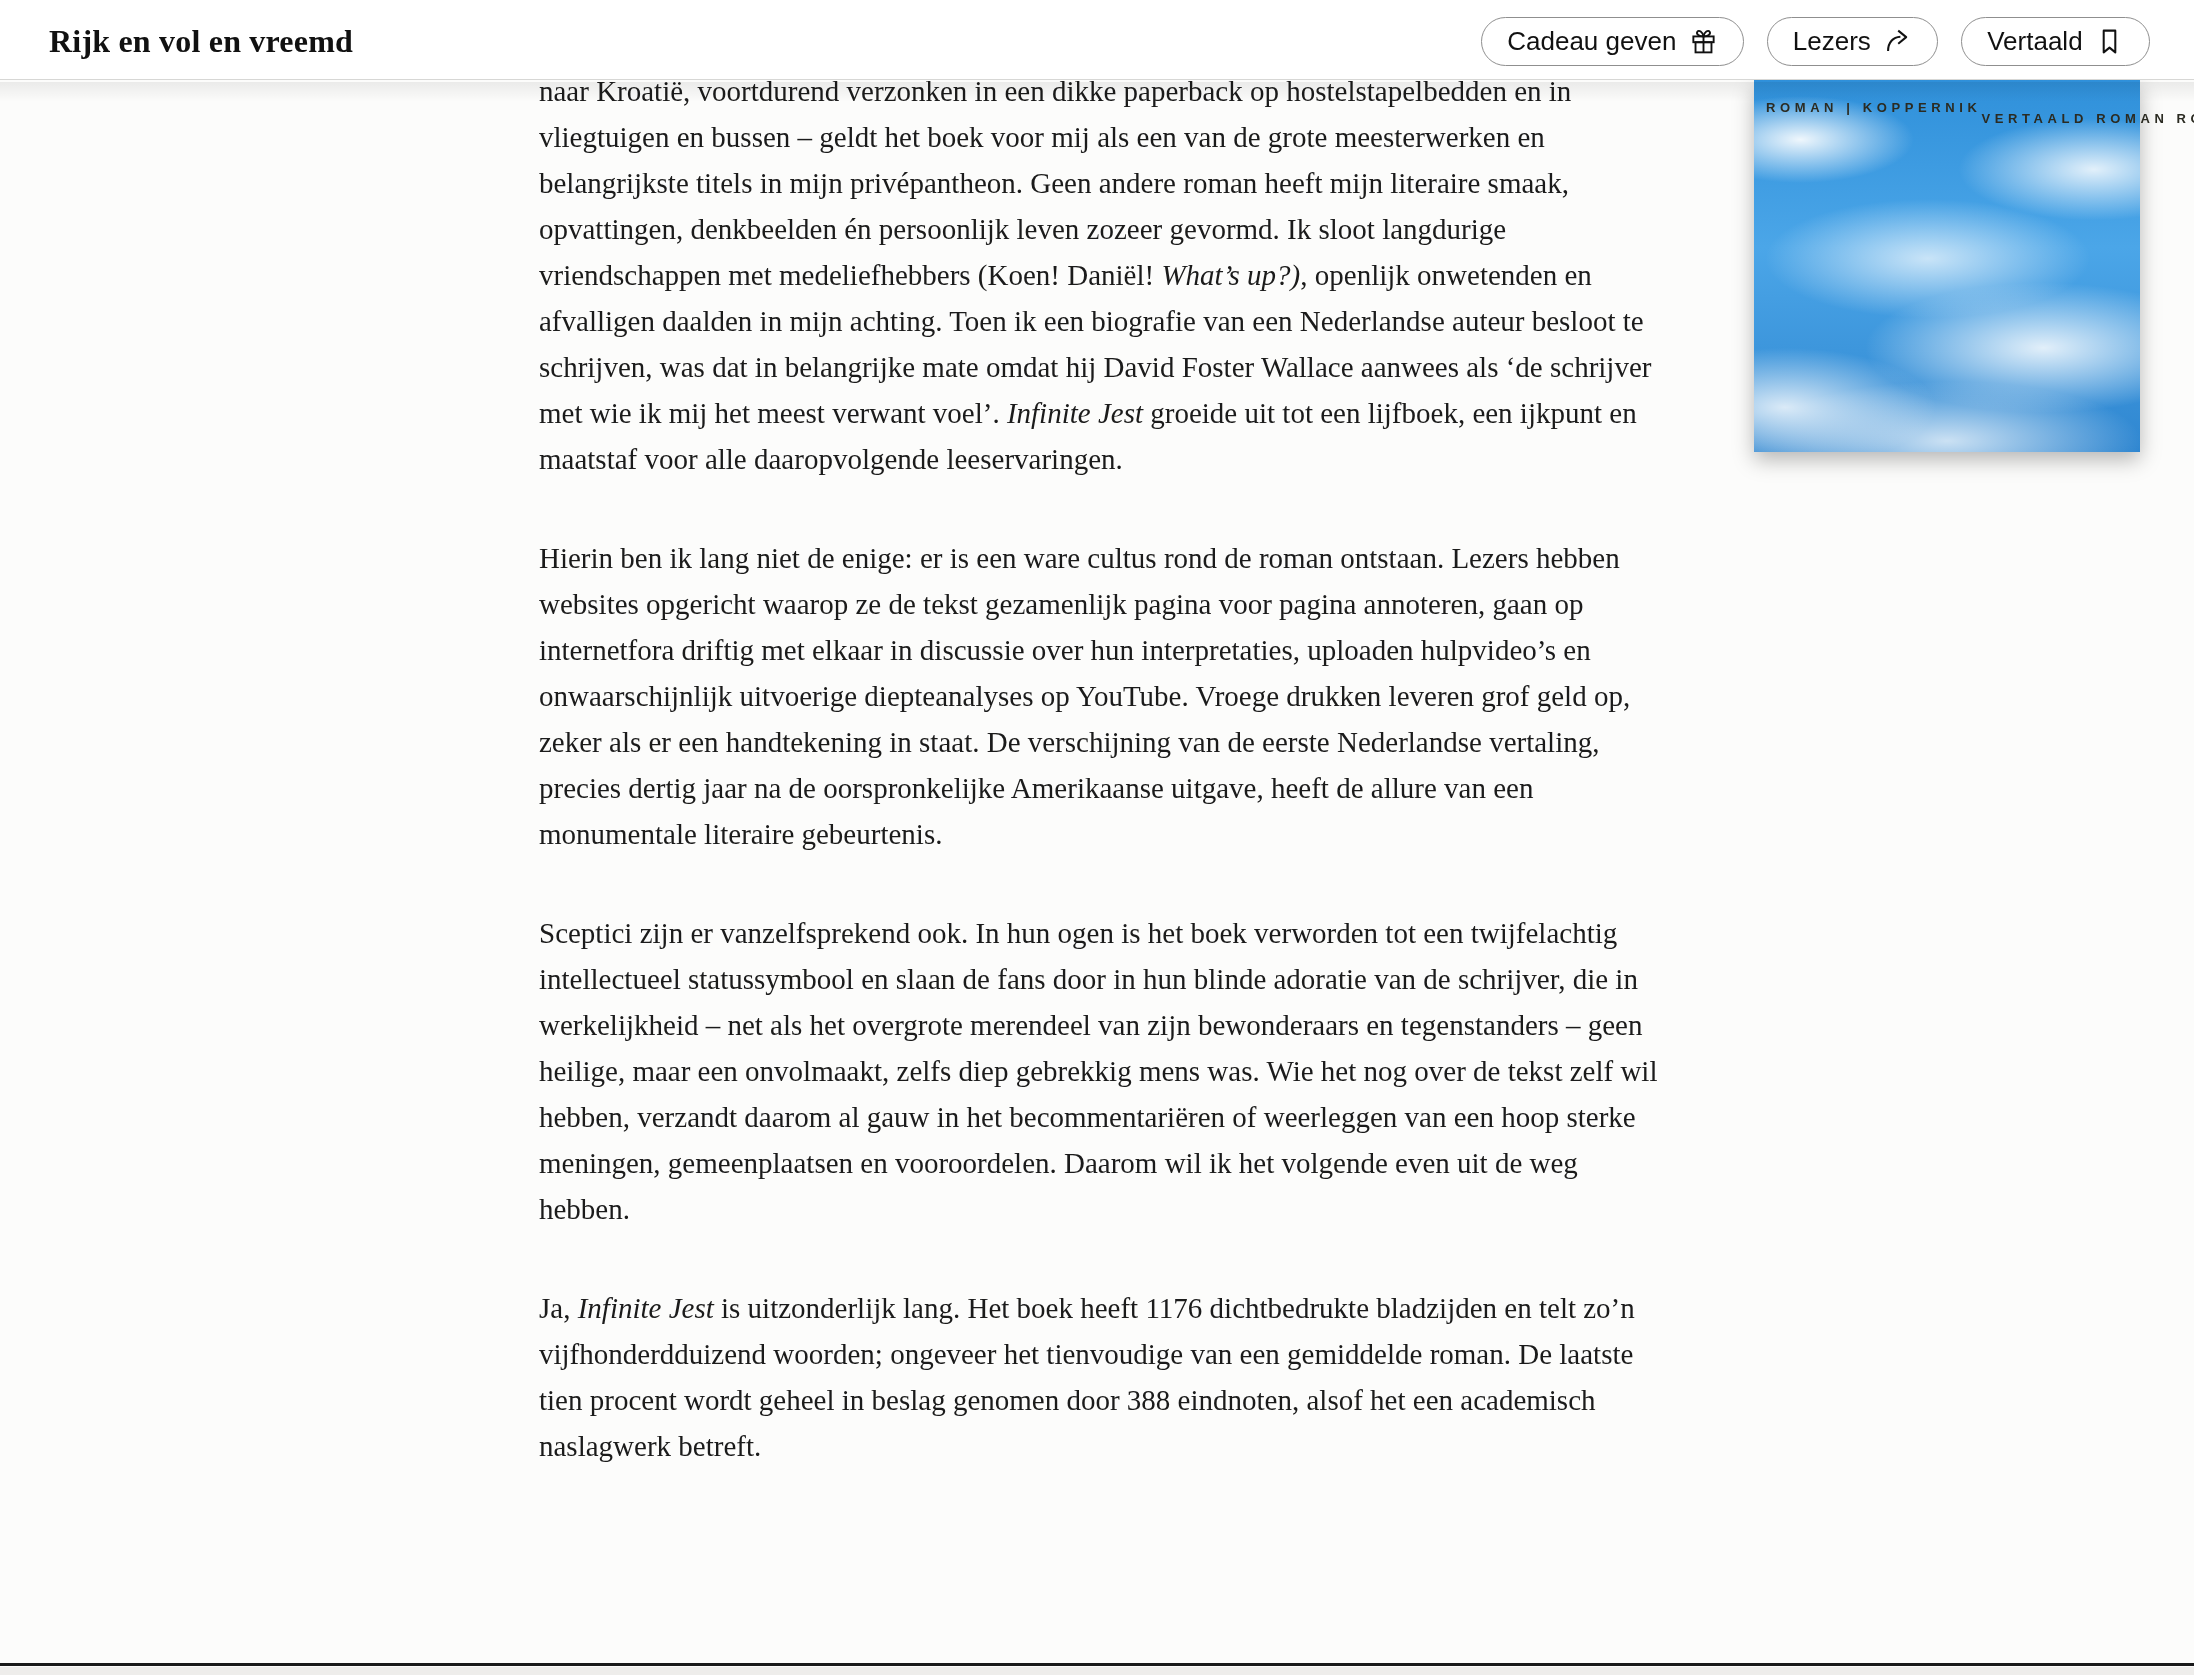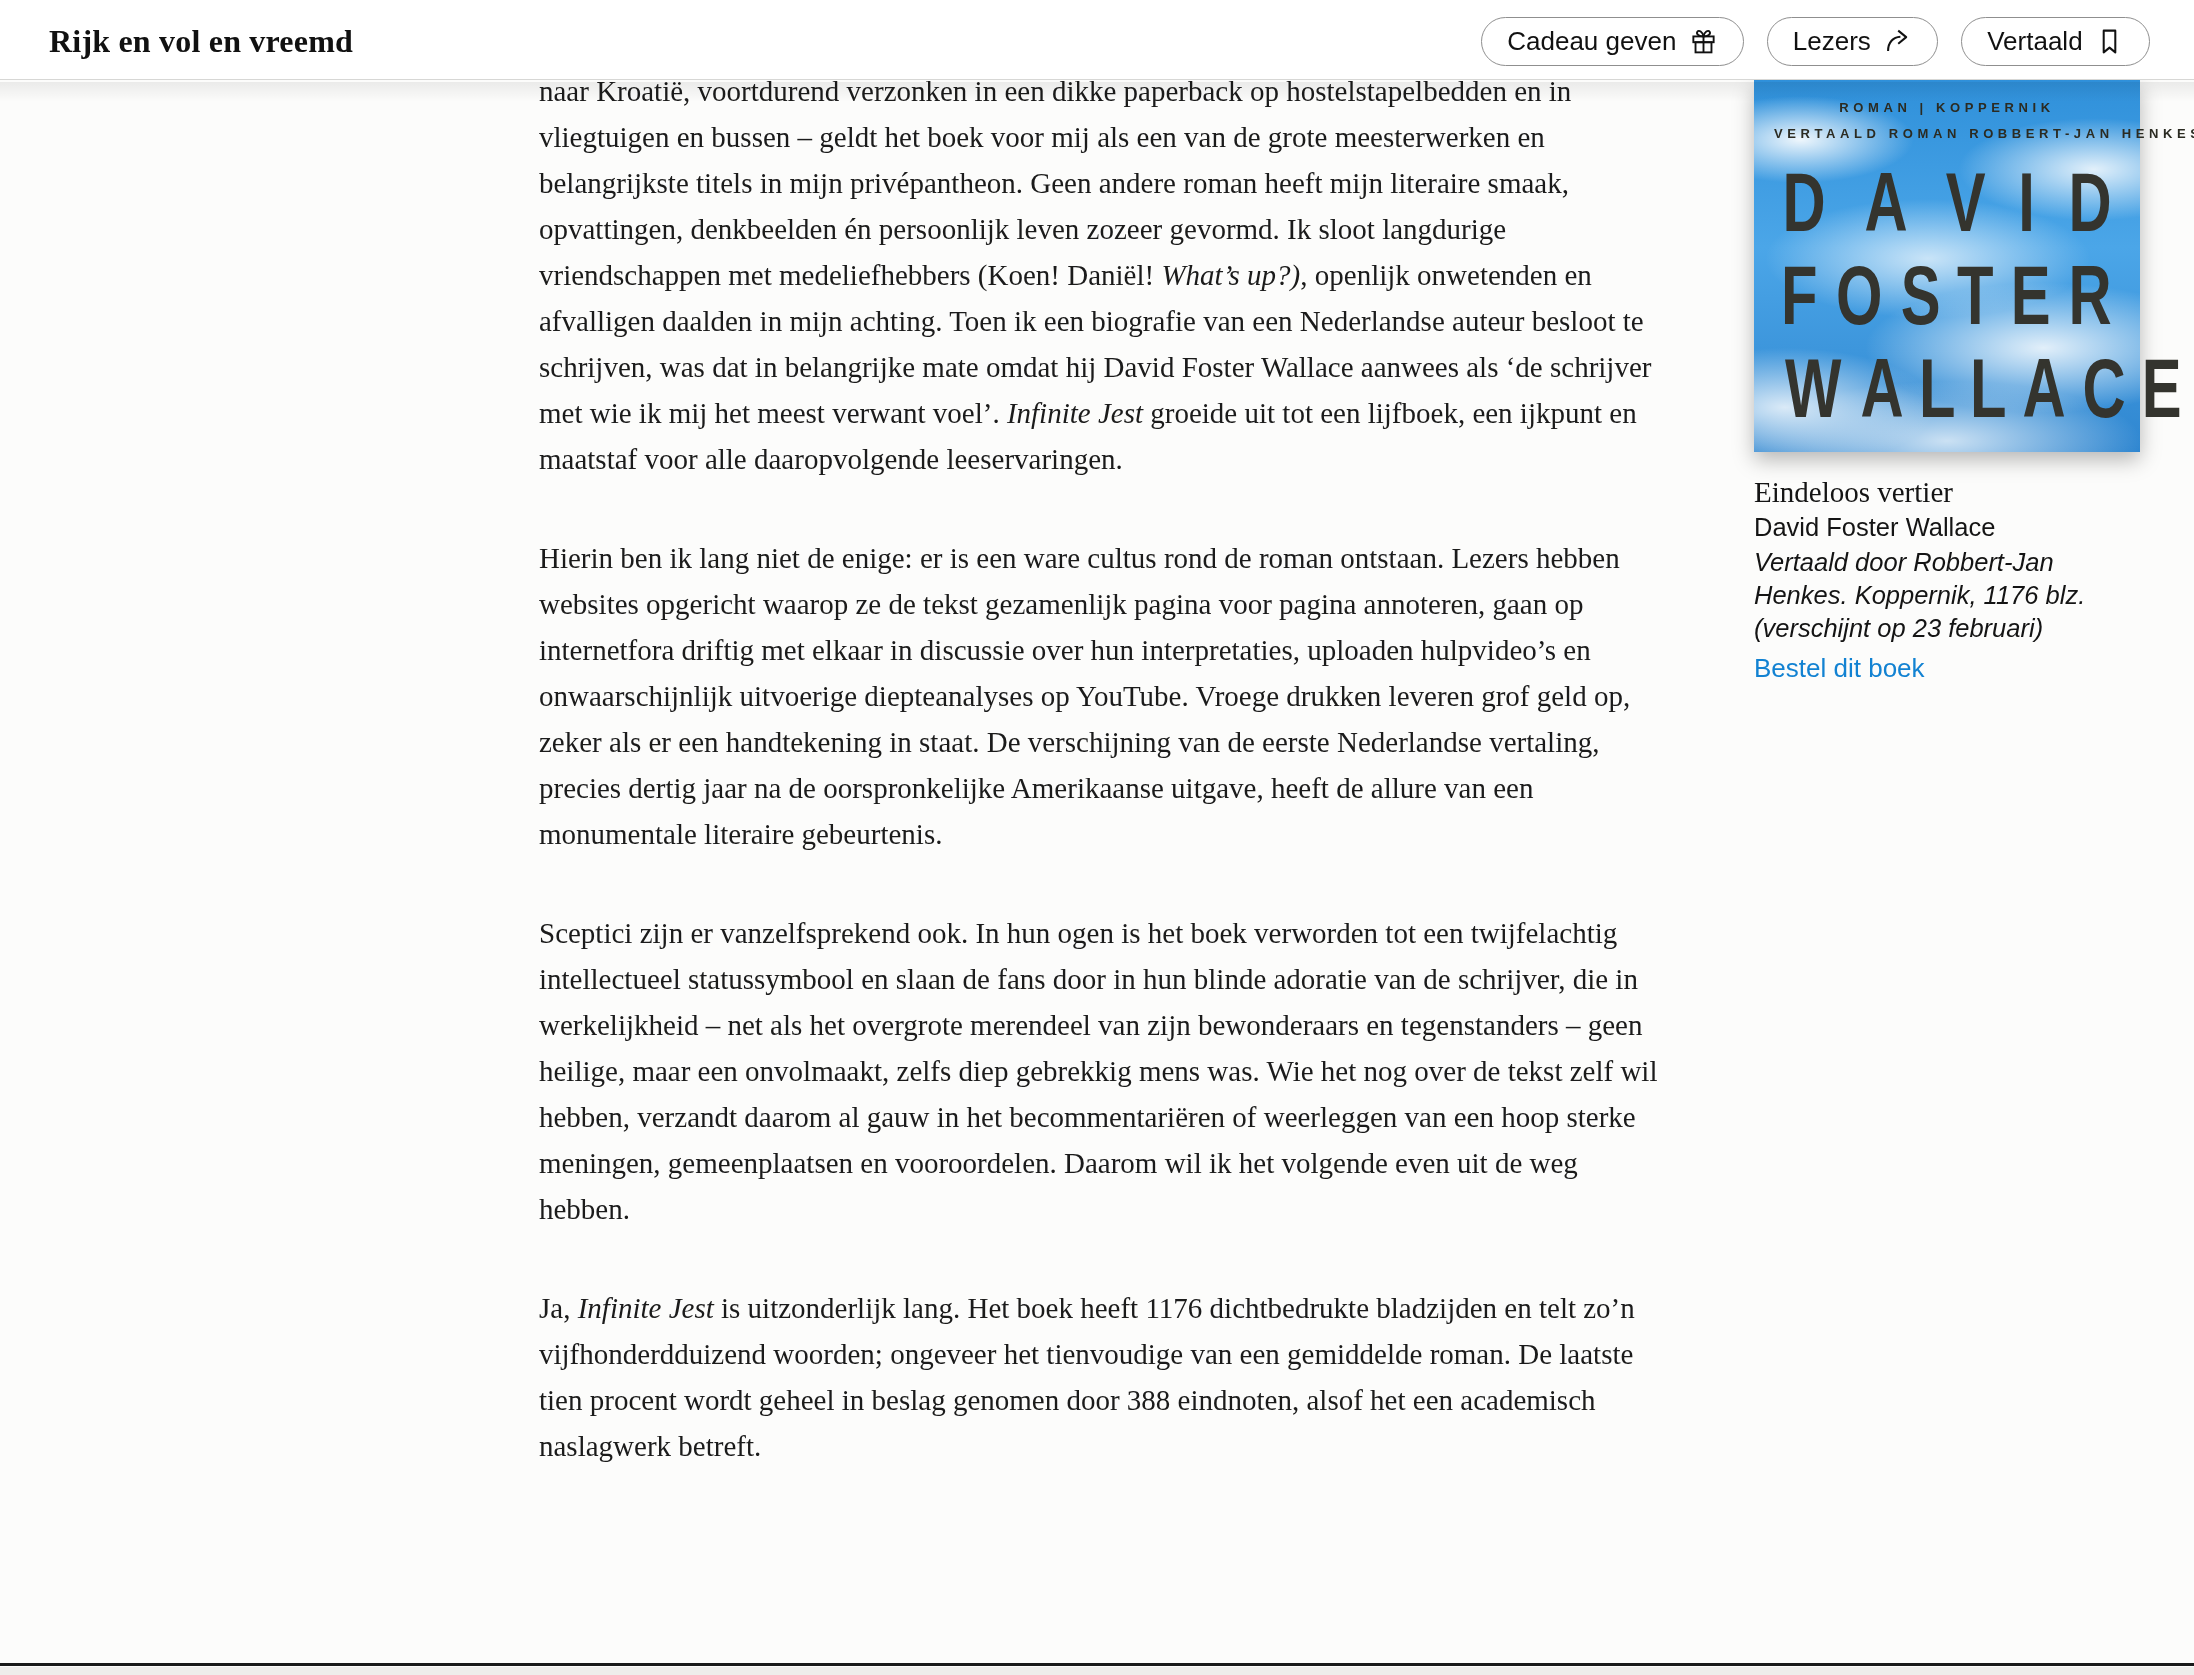--- a/index.html
+++ b/index.html
@@ -32,21 +32,21 @@
     position:absolute;top:68px;left:539px;width:1124px;z-index:1;
     font-size:29px;line-height:46px;color:#1b1b1b;
   }
   .article p{margin:0 0 53px 0;}
   .article i{font-style:italic;}
   
   .sidebar{position:absolute;left:1754px;top:80px;width:386px;z-index:1;
     font-family:"Liberation Sans", sans-serif;}
   .cover{
     width:386px;height:372px;box-sizing:border-box;position:relative;
-    padding:20px 20px 0;display:flex;flex-direction:column;
+    padding:20px 12px 0;display:flex;flex-direction:row;
     box-shadow:0 7.7px 20px rgba(0,0,0,.28);
     background:
       radial-gradient(ellipse 162px 62px at 12% 16%, rgba(255,255,255,.92), rgba(255,255,255,0) 70%),
       radial-gradient(ellipse 193px 73px at 88% 24%, rgba(255,255,255,.85), rgba(255,255,255,0) 70%),
       radial-gradient(ellipse 232px 85px at 45% 48%, rgba(255,255,255,.70), rgba(255,255,255,0) 70%),
       radial-gradient(ellipse 255px 93px at 75% 72%, rgba(255,255,255,.85), rgba(255,255,255,0) 70%),
       radial-gradient(ellipse 216px 85px at 8% 88%, rgba(255,255,255,.82), rgba(255,255,255,0) 70%),
       radial-gradient(ellipse 278px 85px at 50% 97%, rgba(255,255,255,.75), rgba(255,255,255,0) 70%),
       linear-gradient(180deg, #2f90da 0%, #4ba6e8 45%, #2f86d0 100%);
   }
@@ -138,23 +138,17 @@
     <div class="cover-title-line">
         <span>W</span>
         <span>A</span>
         <span>L</span>
         <span>L</span>
         <span>A</span>
         <span>C</span>
         <span>E</span>
       </div>
   </div>
-  <div class="book-info">
-    <p class="book-title">Eindeloos vertier</p>
-    <p class="book-author">David Foster Wallace</p>
-    <p class="book-details">Vertaald door Robbert-Jan Henkes. Koppernik, 1176 blz. (verschijnt op 23 februari)</p>
-    <div class="book-link">Bestel dit boek</div>
-  </div>
 </div>
 
 <div class="bottom-line"></div>
 <div class="bottom-rest"></div>
 
 
 </body></html>

